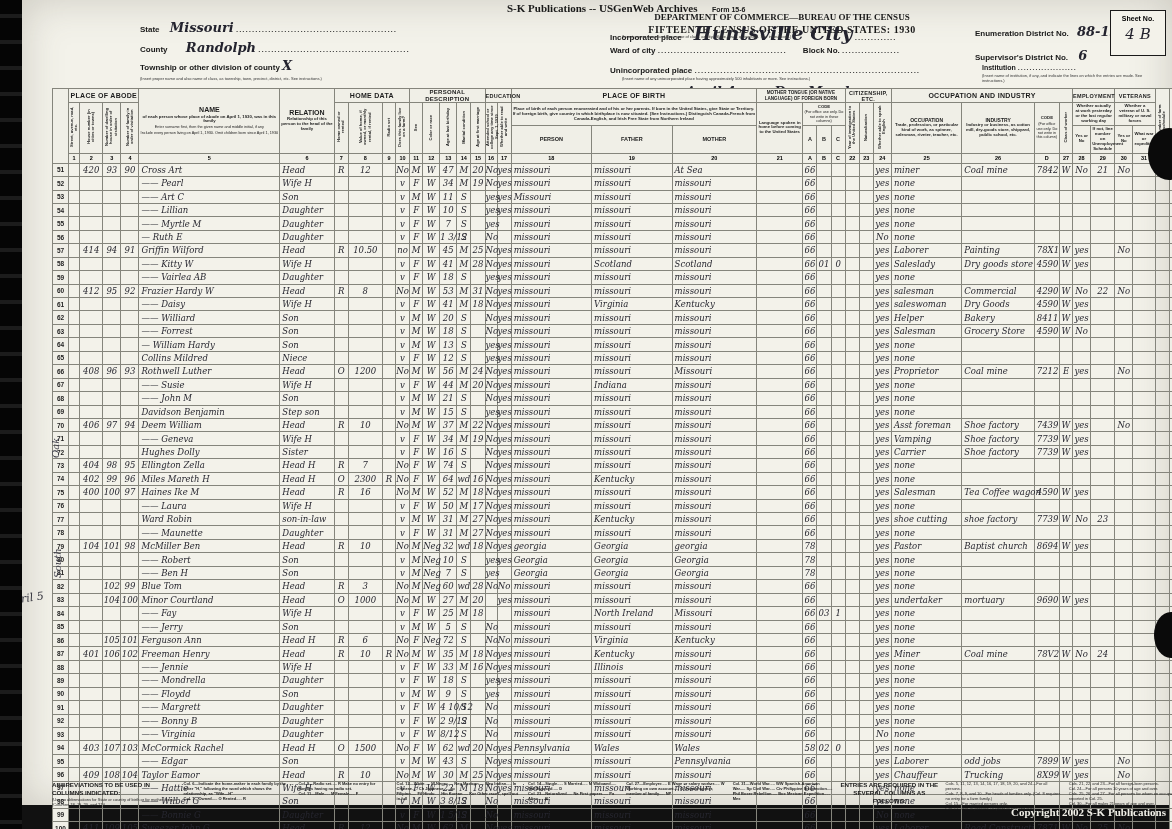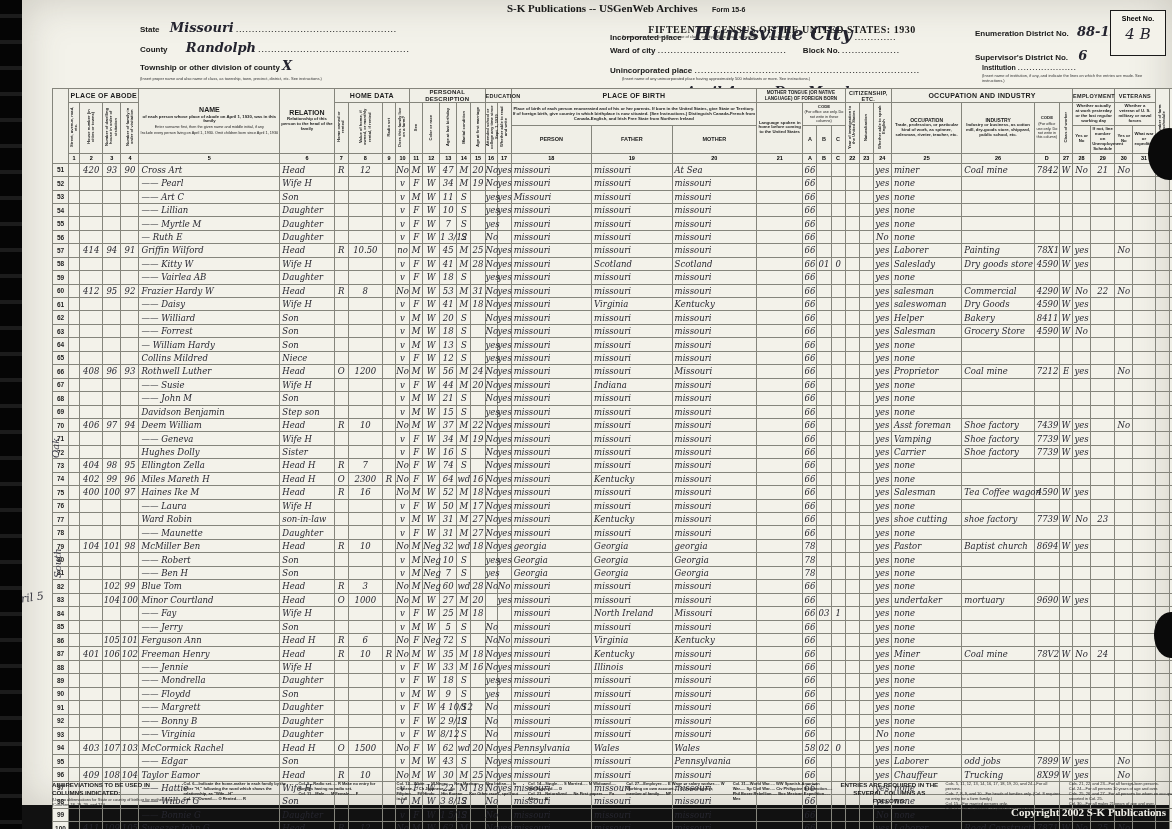--- a/index.html
+++ b/index.html
@@ -47,20 +47,21 @@
 </style>
 </head>
 <body>
 
 <div id="scan">
   <div id="film"></div>
   <div id="paper">
 
     <div class="hd pub" style="left:485px;top:2px;">S-K Publications -- USGenWeb Archives</div>
     <div class="hd formno" style="left:690px;top:6px;">Form 15-6</div>
+    <div class="hd dept" style="left:545px;top:12px;width:430px;font-size:9px;">DEPARTMENT OF COMMERCE—BUREAU OF THE CENSUS</div>
     <div class="hd dept" style="left:545px;top:24px;width:430px;font-size:10px;letter-spacing:.5px;">FIFTEENTH CENSUS OF THE UNITED STATES:  1930</div>
 
     <div class="hd fld" style="left:118px;top:20px;">
       <span>State</span>
       <span class="hwbig" style="margin-left:8px;">Missouri</span>
       <span class="dots">..................................................</span>
     </div>
     <div class="hd fld" style="left:118px;top:40px;">
       <span>County</span>
       <span class="hwbig" style="margin-left:16px;">Randolph</span>

